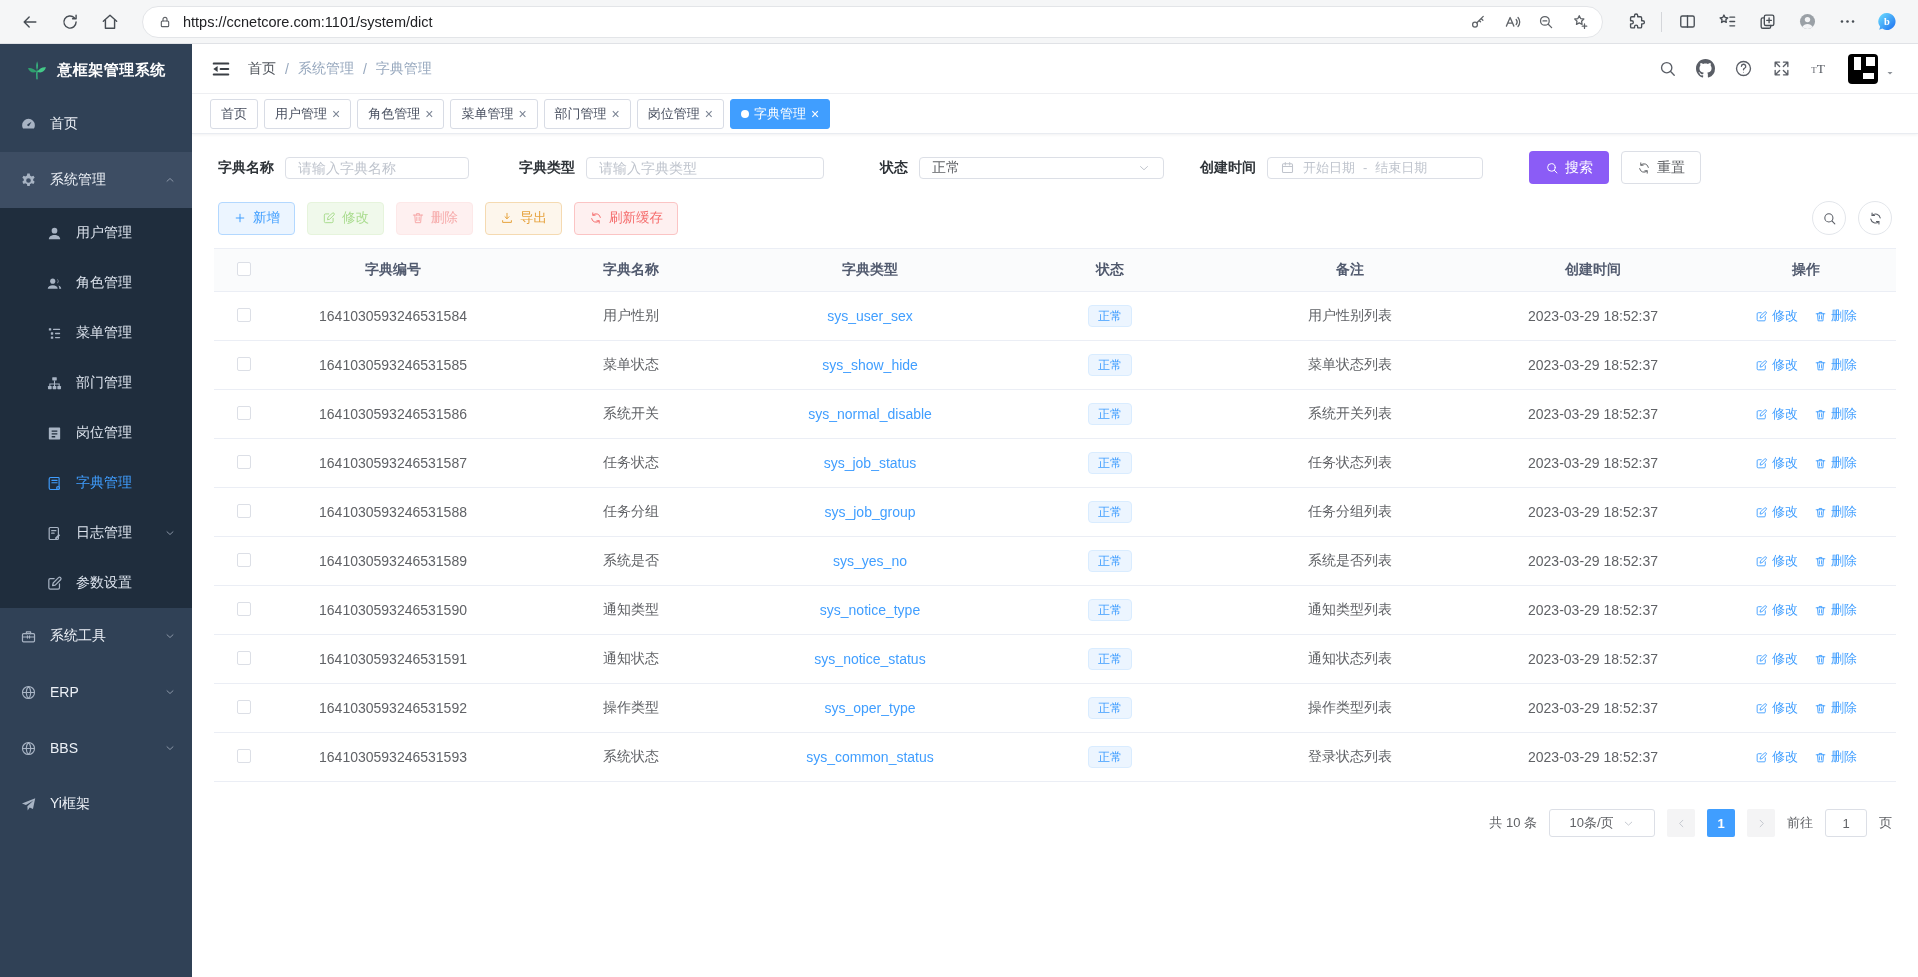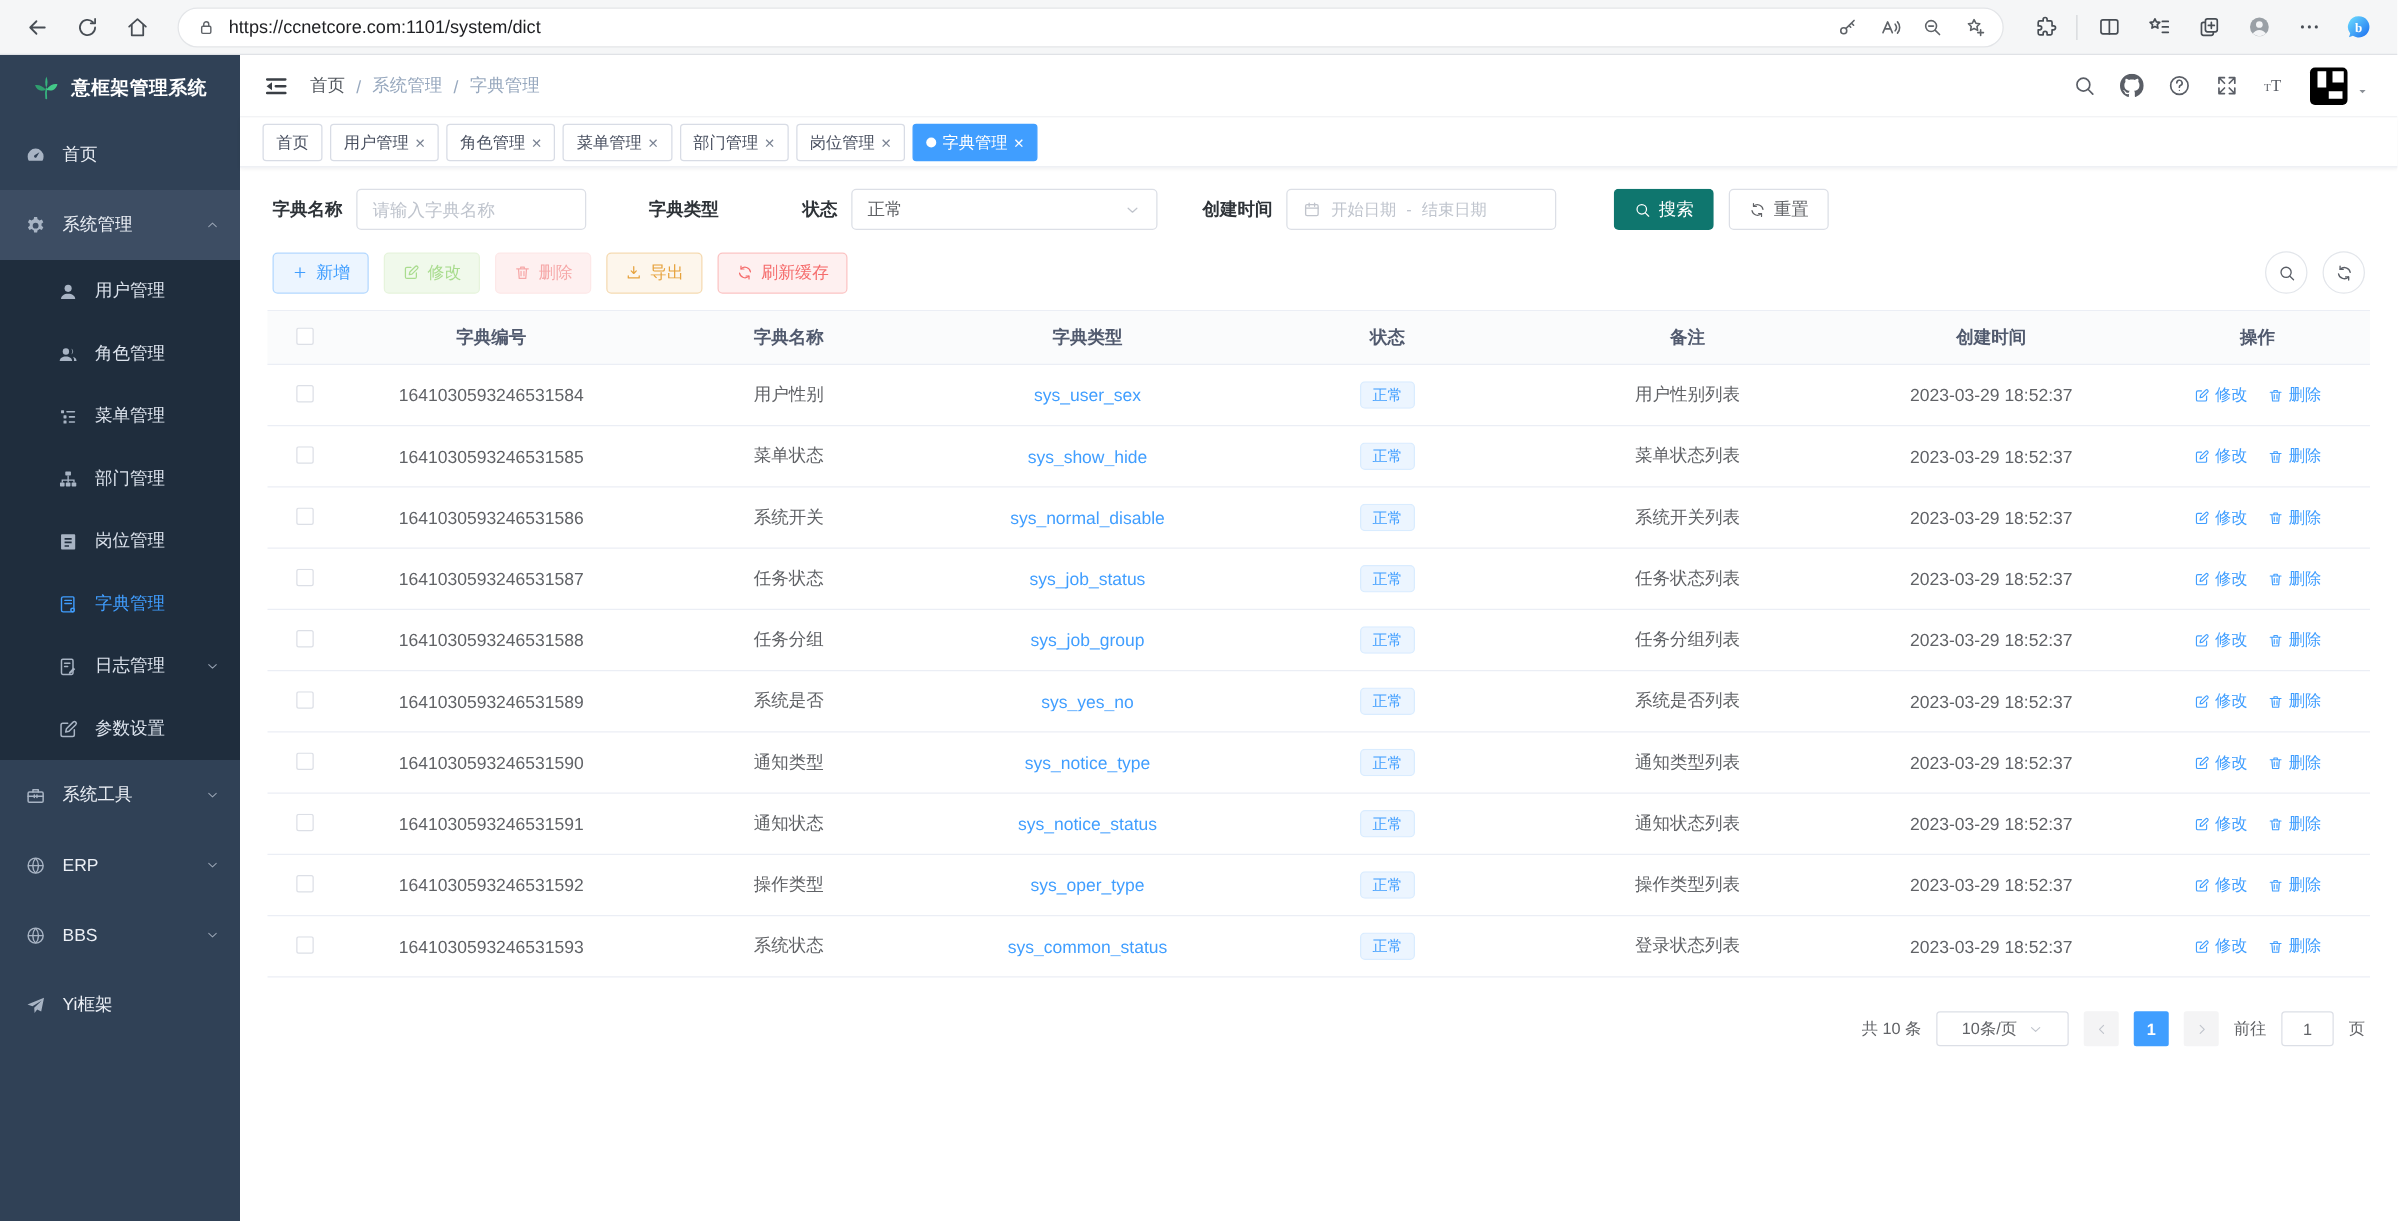--- a/index.html
+++ b/index.html
@@ -63,33 +63,33 @@
   .tag { height:30px; display:inline-flex; align-items:center; gap:5px; padding:0 10px; background:#fff; border:1px solid #d8dce5; border-radius:3px; font-size:13px; color:#495060; cursor:pointer; white-space:nowrap; }
   .tag .close { font-size:14px; color:#7b8494; line-height:1; }
   .tag.active { background:#409eff; border-color:#409eff; color:#fff; }
   .tag.active .close { color:#fff; }
   .tag .dot { width:8px; height:8px; border-radius:50%; background:#fff; display:none; }
   .tag.active .dot { display:inline-block; }
 
   
   .filter-row { display:flex; align-items:center; padding:17px 26px 0 26px; font-size:14px; flex-wrap:nowrap; }
   .f-label { font-weight:bold; color:#2e3338; margin-right:11px; white-space:nowrap; }
-  .el-input { height:33px; border:1px solid #dcdfe6; border-radius:4px; background:#fff; display:flex; align-items:center; padding:0 12px; }
+  .el-input { height:22px; border:1px solid #dcdfe6; border-radius:4px; background:#fff; display:flex; align-items:center; padding:0 12px; }
   .el-input input { border:none; outline:none; width:100%; font-size:14px; color:#606266; font-family:inherit; background:transparent; }
   .el-input input::placeholder { color:#bfc4cd; }
   .w-name { width:184px; }
   .w-type { width:238px; }
   .select { width:245px; justify-content:space-between; cursor:pointer; color:#606266; }
   .select .caret { width:14px; height:14px; color:#c0c4cc; }
   .date-range { width:216px; gap:8px; color:#bfc4cd; font-size:13px; cursor:pointer; }
   .date-range .cal { width:15px; height:15px; color:#c0c4cc; flex:none; }
   .ml1 { margin-left:50px; } .ml2 { margin-left:56px; } .ml3 { margin-left:36px; } .ml4 { margin-left:46px; }
   .btn { height:33px; padding:0 15px; border-radius:4px; font-size:14px; display:inline-flex; align-items:center; gap:6px; cursor:pointer; border:1px solid transparent; white-space:nowrap; }
   .btn .icon { width:14px; height:14px; }
-  .btn-search { background:#0f766e; color:#fff;justify-content:space-between; }
+  .btn-search { background:#8b5cf6; color:#fff;justify-content:space-between; }
   .btn-reset { background:#fff; border-color:#dcdfe6; color:#606266; margin-left:12px; }
 
   
   .toolbar { display:flex; align-items:center; gap:27px; padding:17px 26px 0 26px; }
   .tb-btn { height:33px; padding:0 14px; border-radius:4px; font-size:13.5px; display:inline-flex; align-items:center; gap:6px; cursor:pointer; border:1px solid; white-space:nowrap; }
   .tb-btn .icon { width:14px; height:14px; }
   .tb-primary { background:#ecf5ff; border-color:#b3d8ff; color:#409eff; }
   .tb-success { background:#f0f9eb; border-color:#e6f4dc; color:#a9dc8e; cursor:not-allowed; }
   .tb-danger-dis { background:#fef0f0; border-color:#fde8e8; color:#f6a8a8; cursor:not-allowed; }
   .tb-warning { background:#fdf6ec; border-color:#f5dab1; color:#e6a23c; }
@@ -531,20 +531,23 @@
           <span class="close">×</span>
         </div>
       </div>
 
     <div class="filter-row">
       <span class="f-label">字典名称</span>
       <div class="el-input w-name">
         <input placeholder="请输入字典名称" style="">
       </div>
       <span class="f-label ml1">字典类型</span>
+      <div class="el-input w-type">
+        <input placeholder="请输入字典类型" style="">
+      </div>
       <span class="f-label ml2">状态</span>
       <div class="el-input select">
         <span>正常</span>
         <span class="icon caret">
             <svg viewBox="0 0 24 24" fill="none" stroke="currentColor" stroke-width="1.7" stroke-linecap="round" stroke-linejoin="round">
               <path d="M6 9.5l6 5.5 6-5.5"></path>
             </svg>
           </span>
       </div>
       <span class="f-label ml3">创建时间</span>

